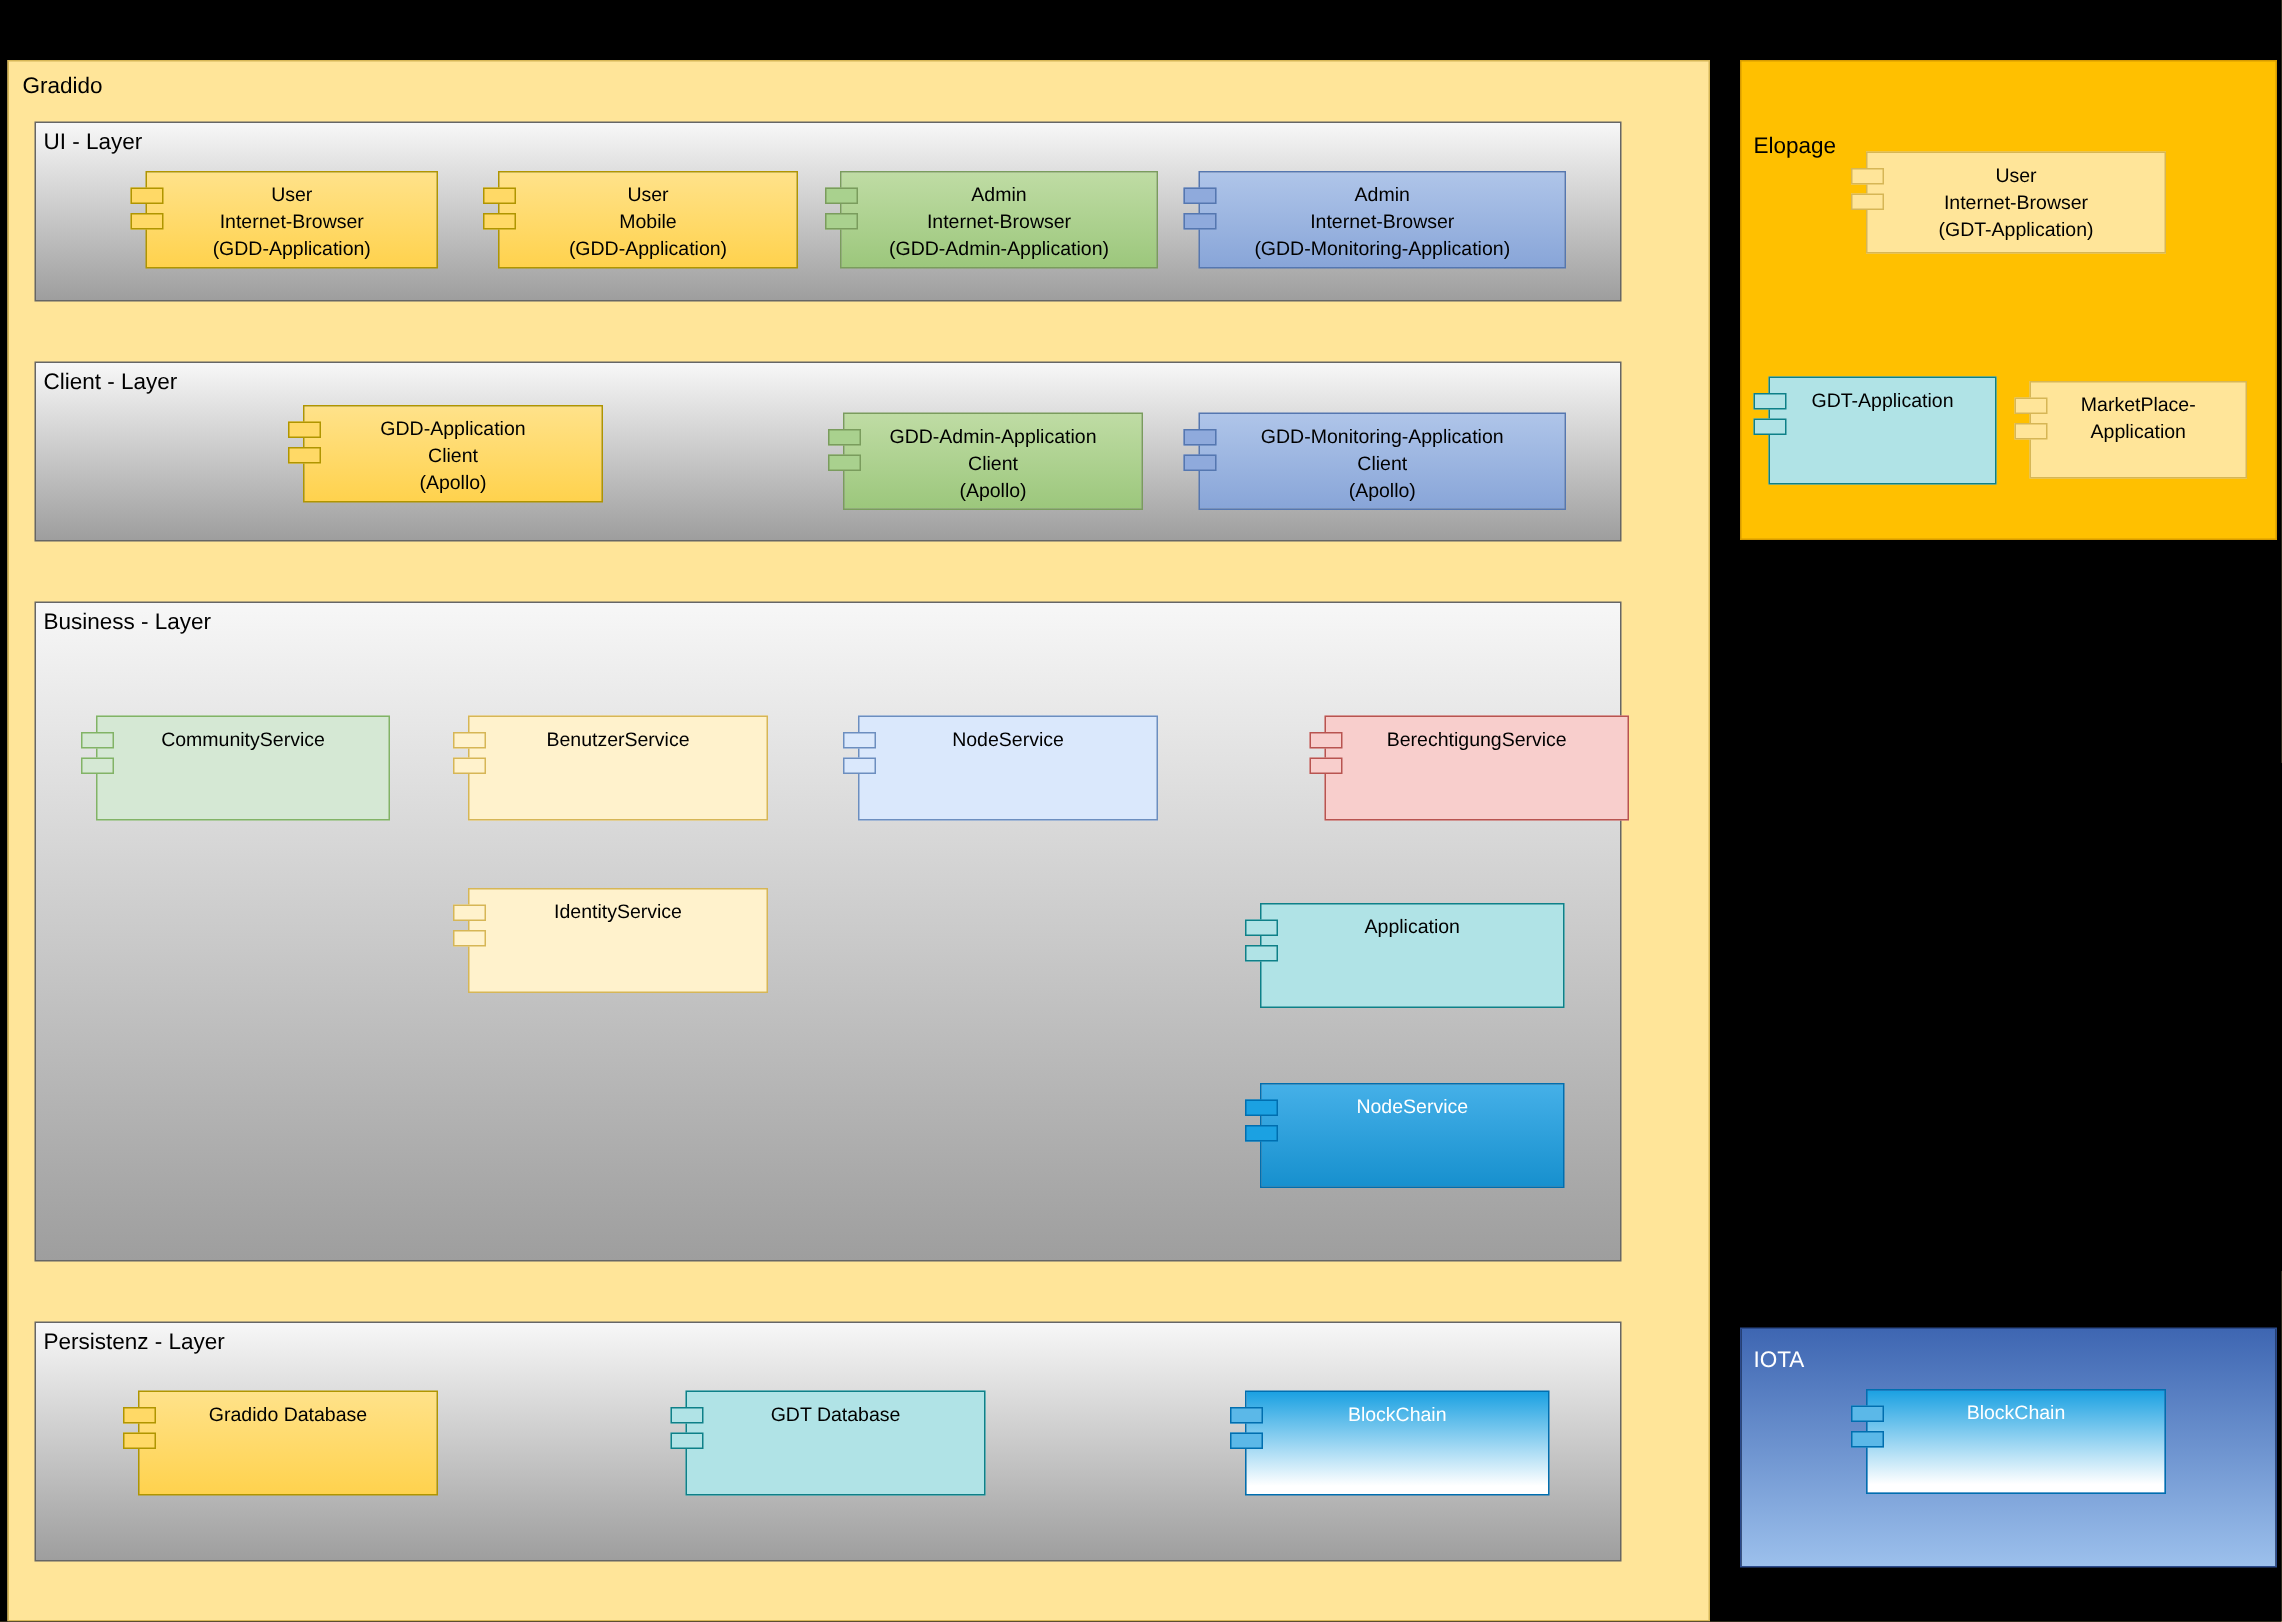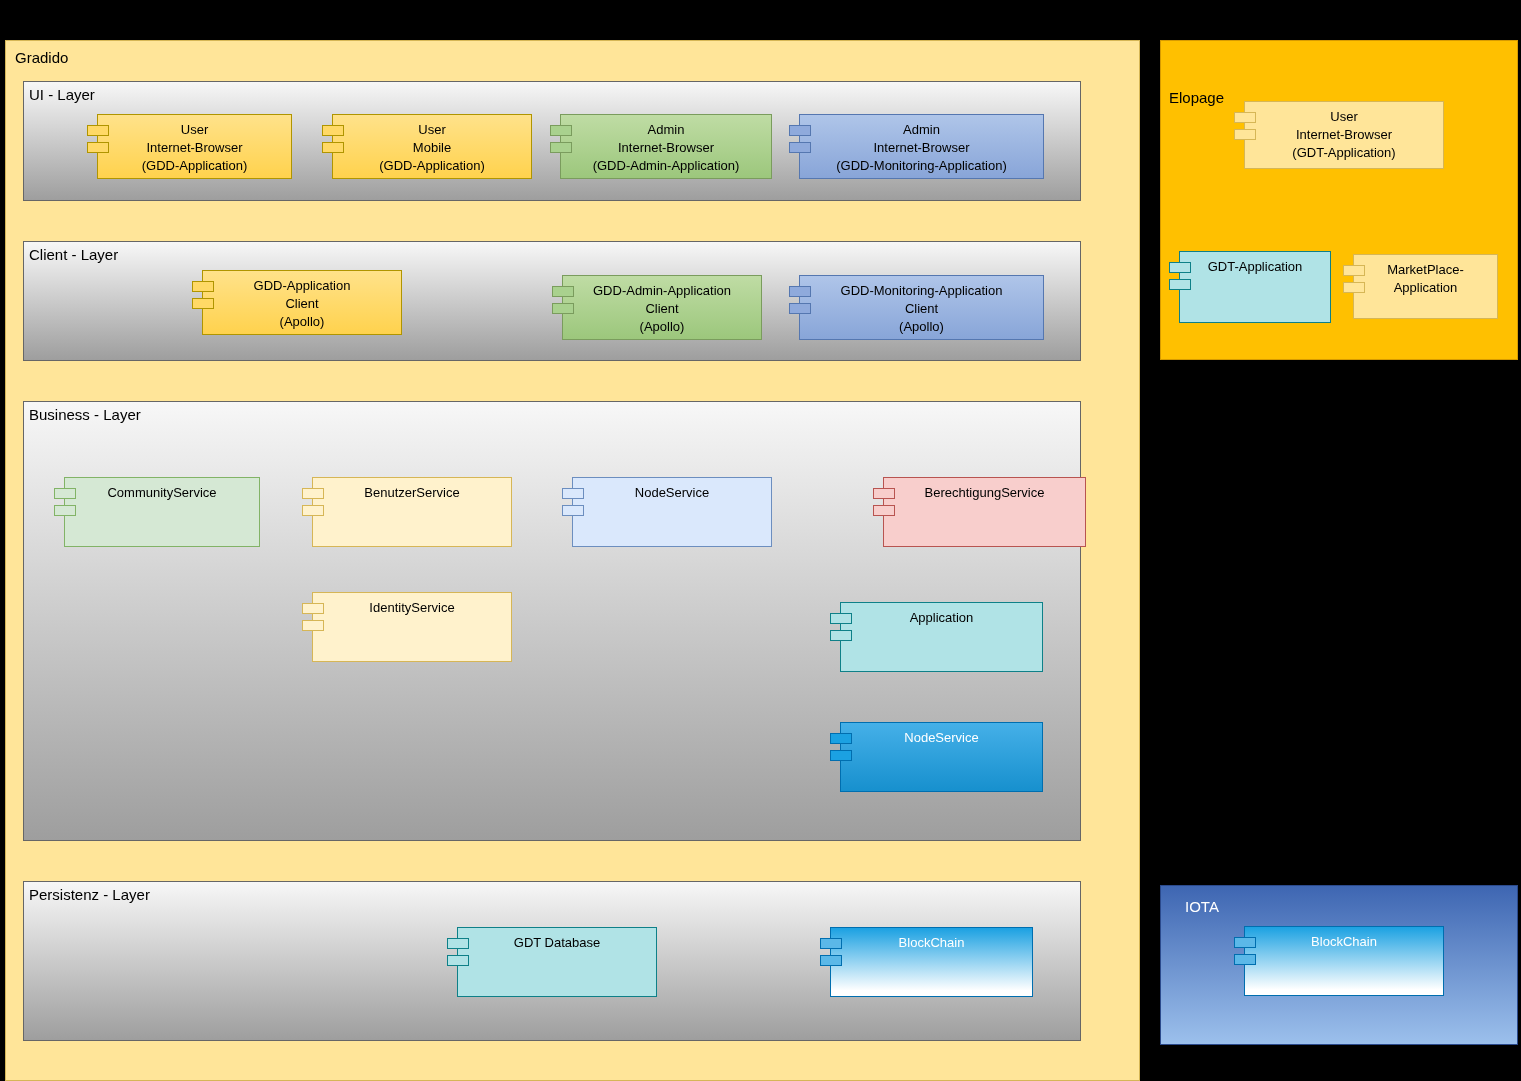--- a/index.html
+++ b/index.html
@@ -11,21 +11,21 @@
   .container { position:absolute; }
   .container-label { position:absolute; font-size:15px; color:#000; }
 
   .gradido { left:5px; top:40px; width:1135px; height:1041px; background:#FFE599; border:1px solid #D6B656; }
   .gradido > .container-label { left:9px; top:8px; }
 
   .elopage { left:1160px; top:40px; width:358px; height:320px; background:#FFC000; border:1px solid #D79B00; }
   .elopage > .container-label { left:8px; top:8px;margin-top:40px; }
 
   .iota { left:1160px; top:885px; width:358px; height:160px; background:linear-gradient(180deg,#3E66B2 0%,#9CC0EC 100%); border:1px solid #2B4A8C; }
-  .iota > .container-label { left:24px; top:12px; color:#fff; }
+  .iota > .container-label { left:8px; top:12px; color:#fff; }
 
   .layer { position:absolute; border:1px solid #666; background:linear-gradient(180deg,#F7F7F7 0%,#9E9E9E 100%); }
   .layer-label { position:absolute; left:5px; top:4px; font-size:15px; color:#000; }
 
   .ui-layer        { left:17px; top:40px;  width:1058px; height:120px; }
   .client-layer    { left:17px; top:200px; width:1058px; height:120px;padding-left:16px; }
   .business-layer  { left:17px; top:360px; width:1058px; height:440px;padding-left:24px; }
   .persistenz-layer{ left:17px; top:840px; width:1058px; height:160px; }
 
   .component { position:absolute; border:1px solid #000; }
@@ -185,20 +185,25 @@
       <div class="component c-bluesolid" style="left:816px;top:320px;width:203px;height:70px">
         <span class="port p1"></span>
         <span class="port p2"></span>
         <div class="component-label">NodeService</div>
       </div>
     </div>
 
     <div class="layer persistenz-layer">
       <div class="layer-label">Persistenz - Layer</div>
 
+      <div class="component c-yellow" style="left:68px;top:45px;width:200px;height:70px">
+        <span class="port p1"></span>
+        <span class="port p2"></span>
+        <div class="component-label">Gradido Database</div>
+      </div>
 
       <div class="component c-teal" style="left:433px;top:45px;width:200px;height:70px">
         <span class="port p1"></span>
         <span class="port p2"></span>
         <div class="component-label">GDT Database</div>
       </div>
 
       <div class="component c-bluefade" style="left:806px;top:45px;width:203px;height:70px">
         <span class="port p1"></span>
         <span class="port p2"></span>

